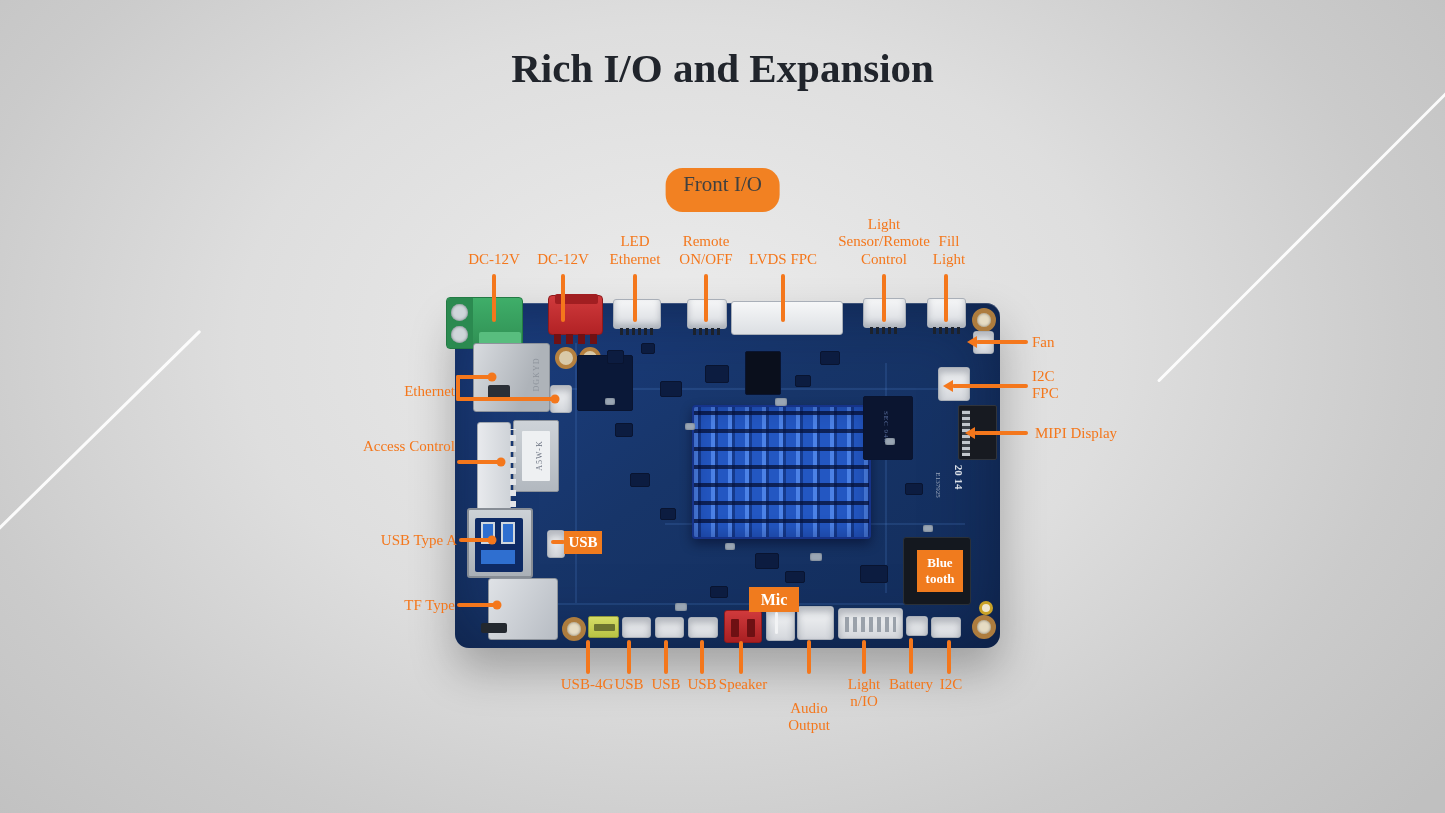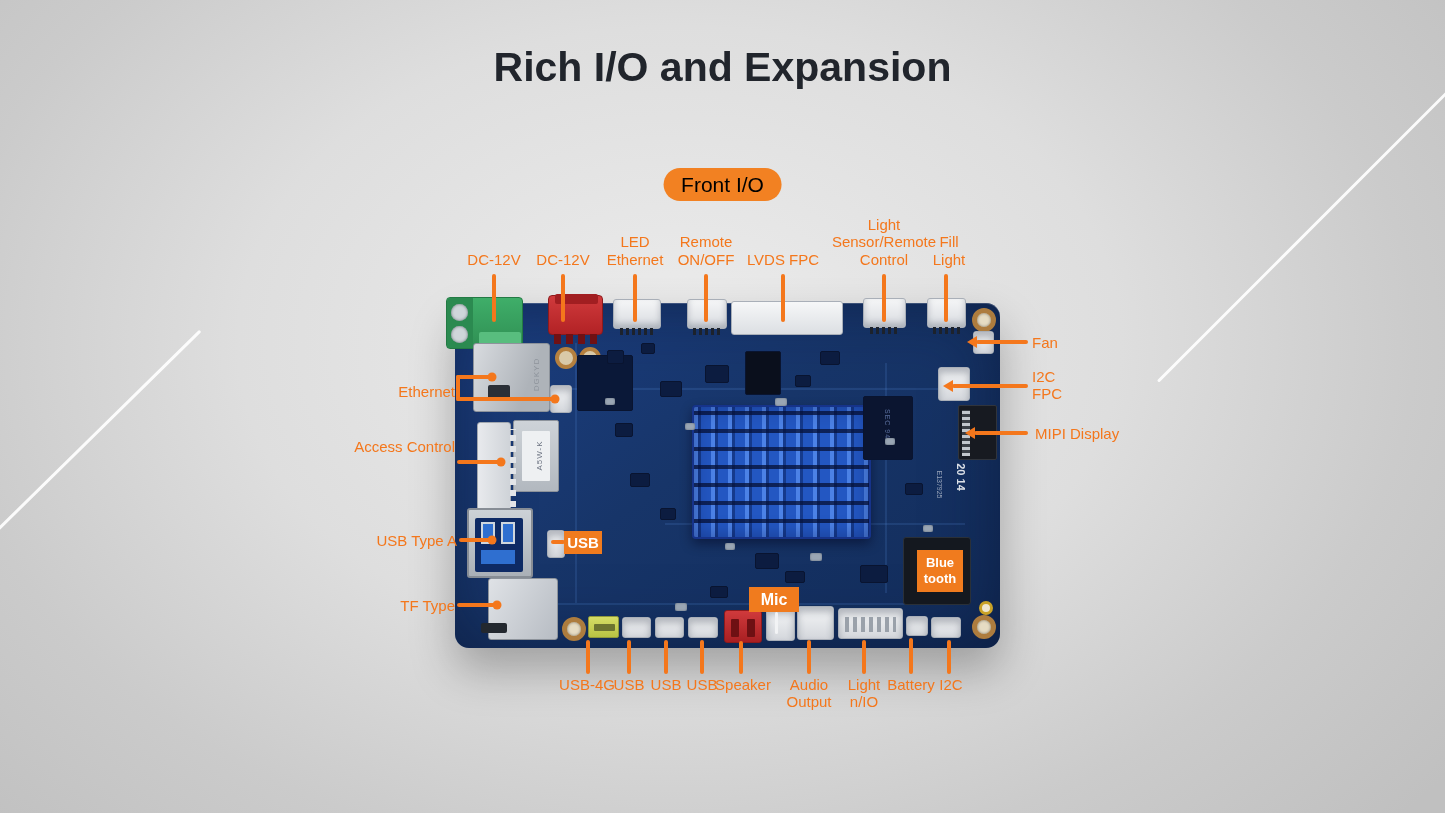--- a/index.html
+++ b/index.html
@@ -1,28 +1,28 @@
 <!DOCTYPE html>
 <html><head>
 <meta charset="utf-8">
 <style>
   html,body{margin:0;padding:0;background:#9c9c9c;}
   .stage{
     position:relative;width:1445px;height:813px;overflow:hidden;
-    font-family:Liberation Sans, sans-serif;
+    font-family:Liberation Serif, serif;
     background:radial-gradient(ellipse 980px 700px at 47% 42%, #ececec 0%, #dedede 45%, #cbcbcb 75%, #c0c0c0 100%);
   }
   .diag{position:absolute;height:3px;background:rgba(255,255,255,.92);border-radius:2px;transform-origin:left center;}
   
   .title{position:absolute;top:44px;left:0;width:100%;text-align:center;
     font-size:41px;font-weight:700;color:#21252c;}
   .subtitle{position:absolute;top:114px;left:0;width:100%;text-align:center;
     font-size:24px;font-weight:400;color:#2a2f35;}
   .badge{position:absolute;top:168px;left:50%;transform:translateX(-50%);
-    background:#F28122;color:#000000;font-size:21px;line-height:33px;height:33px;
+    background:#F28122;color:#404040;font-size:21px;line-height:33px;height:44px;
     padding:0 18px;border-radius:17px;white-space:nowrap;}
   
   .lbl{position:absolute;font-size:15px;line-height:1.16;color:#F4771C;white-space:pre-line;}
   .lbl.c{text-align:center;transform:translateX(-50%);}
   .lbl.ra{text-align:left;}
   .lead-v{position:absolute;width:4px;background:#F4771C;border-radius:2px;transform:translateX(-50%);}
   .lead-h{position:absolute;height:4px;background:#F4771C;border-radius:2px;}
   .lead-vw{position:absolute;width:3px;background:#f2f3f5;border-radius:1.5px;}
   .dot{position:absolute;width:9px;height:9px;border-radius:50%;background:#F4771C;transform:translate(-50%,-50%);}
   .arrow-l{position:absolute;width:0;height:0;border-top:6px solid transparent;border-bottom:6px solid transparent;border-right:10px solid #F4771C;}
@@ -235,21 +235,21 @@
   <div class="lbl c" style="left:587px;top:676px;">USB-4G</div>
   <div class="lead-v" style="left:588px;top:640px;height:34px;"></div>
   <div class="lbl c" style="left:629px;top:676px;">USB</div>
   <div class="lead-v" style="left:629px;top:640px;height:34px;"></div>
   <div class="lbl c" style="left:666px;top:676px;">USB</div>
   <div class="lead-v" style="left:666px;top:640px;height:34px;"></div>
   <div class="lbl c" style="left:702px;top:676px;">USB</div>
   <div class="lead-v" style="left:702px;top:640px;height:34px;"></div>
   <div class="lbl c" style="left:743px;top:676px;">Speaker</div>
   <div class="lead-v" style="left:741px;top:641px;height:33px;"></div>
-  <div class="lbl c" style="left:809px;top:676px;">Audio
+  <div class="lbl c" style="left:809px;top:700px;">Audio
 Output</div>
   <div class="lead-v" style="left:809px;top:640px;height:34px;"></div>
   <div class="lbl c" style="left:864px;top:676px;">Light
 n/IO</div>
   <div class="lead-v" style="left:864px;top:640px;height:34px;"></div>
   <div class="lbl c" style="left:911px;top:676px;">Battery</div>
   <div class="lead-v" style="left:911px;top:638px;height:36px;"></div>
   <div class="lbl c" style="left:951px;top:676px;">I2C</div>
   <div class="lead-v" style="left:949px;top:640px;height:34px;"></div>
 

